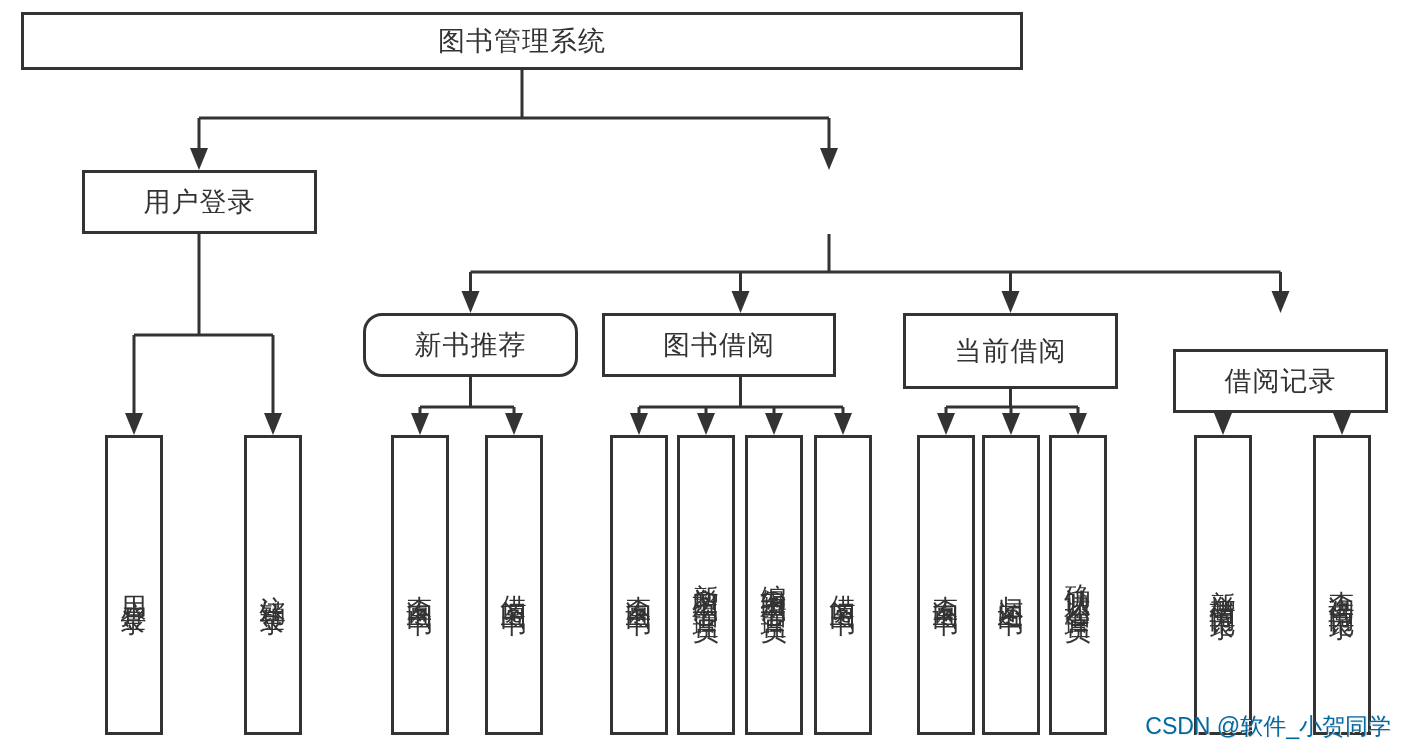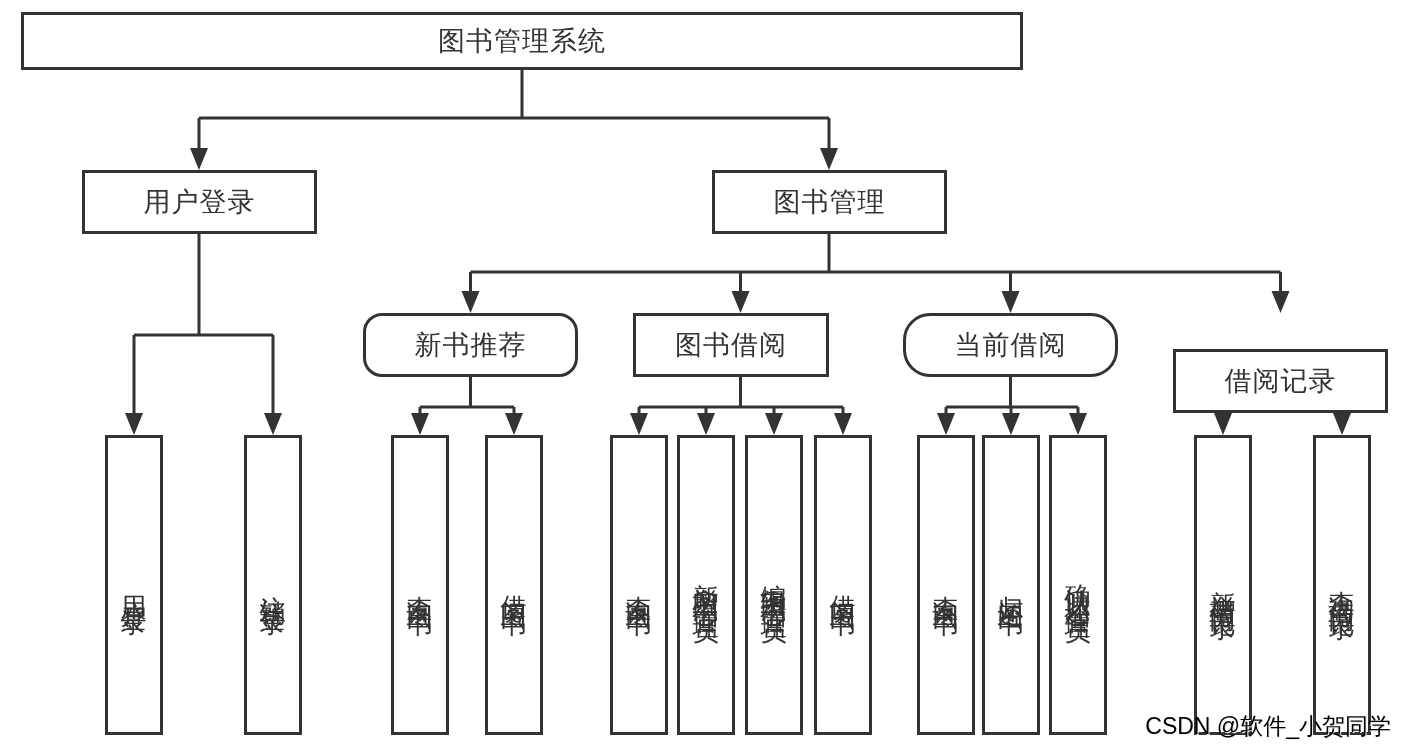--- a/index.html
+++ b/index.html
@@ -46,22 +46,22 @@
     color: #333333;
     max-height: 292px;
   }
   
   .n-root { left: 21px;  top: 12px;  width: 1002px; height: 58px; }
   
   .n-l2-0 { left: 82px;  top: 170px; width: 235px; height: 64px; }
   .n-l2-1 { left: 712px; top: 170px; width: 235px; height: 64px; }
   
   .n-l3-0 { left: 363px;  top: 313px; width: 215px; height: 64px; border-radius: 19px; }
-  .n-l3-1 { left: 633px;  top: 313px; width: 196px; height: 64px; }
-  .n-l3-2 { left: 903px;  top: 313px; width: 215px; height: 64px; border-radius: 27px; }
+  .n-l3-1 { left: 602px;  top: 313px; width: 234px; height: 64px; }
+  .n-l3-2 { left: 903px;  top: 313px; width: 215px; height: 76px; }
   .n-l3-3 { left: 1173px; top: 313px; width: 215px; height: 64px; margin-top: 36px; }
   
   .leaf { top: 435px; width: 58px; height: 300px; }
   .lf-0  { left: 105px; }
   .lf-1  { left: 244px; }
   .lf-2  { left: 391px; }
   .lf-3  { left: 485px; }
   .lf-4  { left: 610px; }
   .lf-5  { left: 677px; }
   .lf-6  { left: 745px; }
@@ -69,21 +69,21 @@
   .lf-8  { left: 917px; }
   .lf-9  { left: 982px; }
   .lf-10 { left: 1049px; }
   .lf-11 { left: 1194px; }
   .lf-12 { left: 1313px; }
   #watermark {
     position: absolute;
     right: 14px;
     bottom: 5px;
     font-size: 23px;
-    color: #000000;
+    color: #0369a1;
     text-shadow: 1px 1px 0 #ececec;
     white-space: nowrap;
     pointer-events: none;
   }
 </style>
 </head>
 <body>
 
 <div id="canvas">
 
@@ -126,23 +126,20 @@
       <polygon points="1333,413 1351,413 1342,435"></polygon>
     </g>
   </svg>
 
   <div class="node n-root">
     <span class="h-label">图书管理系统</span>
   </div>
 
   <div class="node n-l2-0">
     <span class="h-label">用户登录</span>
-  </div>
-  <div class="node n-l2-1">
-    <span class="h-label">图书管理</span>
   </div>
 
   <div class="node n-l3-0">
     <span class="h-label">新书推荐</span>
   </div>
   <div class="node n-l3-1">
     <span class="h-label">图书借阅</span>
   </div>
   <div class="node n-l3-2">
     <span class="h-label">当前借阅</span>

